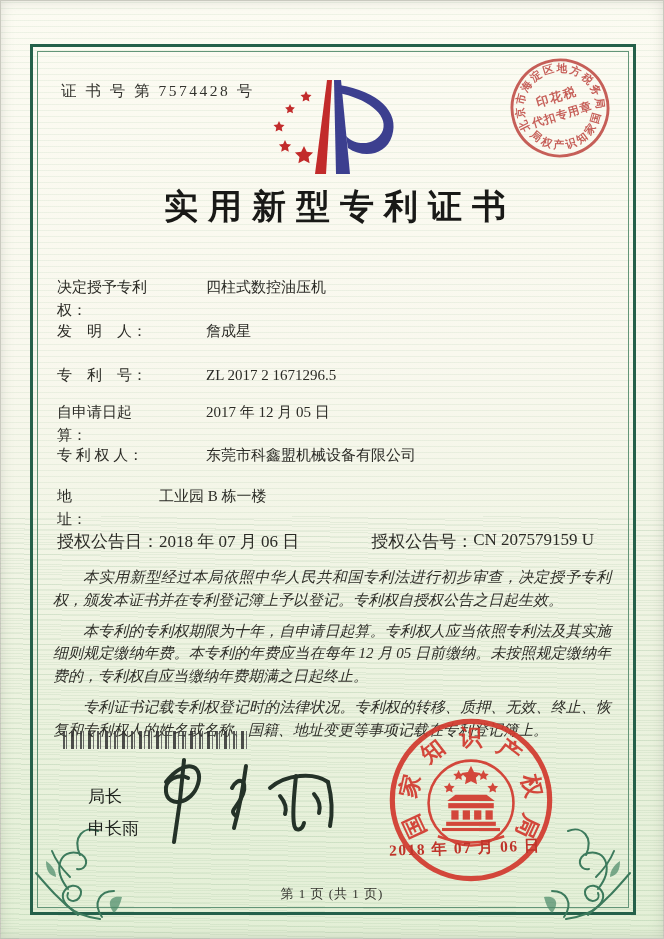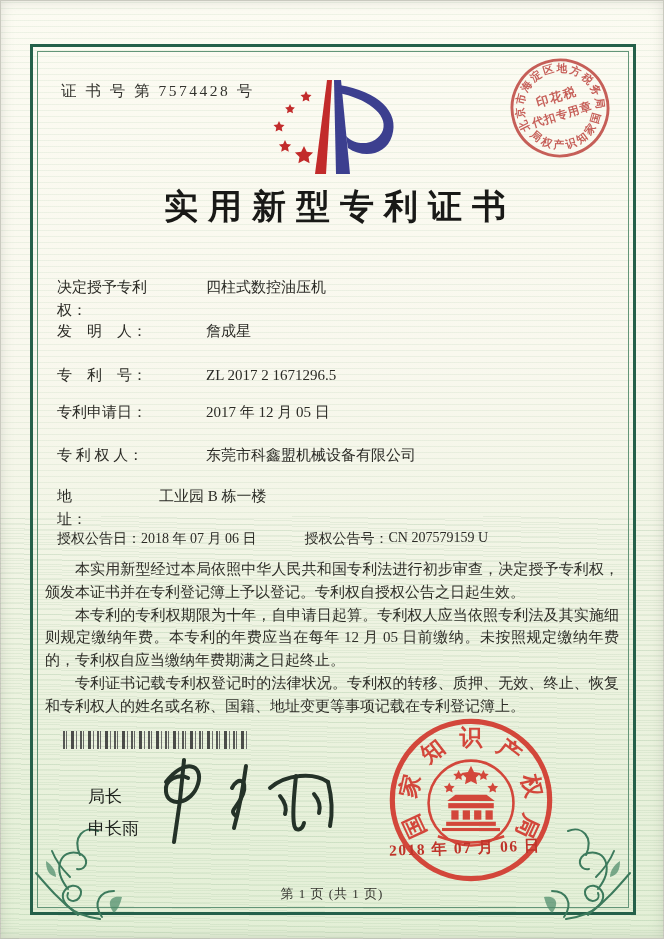--- a/index.html
+++ b/index.html
@@ -20,25 +20,25 @@
   .frame-inner { position:absolute; left:4px; right:4px; top:4px; bottom:4px; border:1px solid #639578; }
   .cert-no { position:absolute; left:55px; top:81px; font-size:15.5px; letter-spacing:2.5px; color:#33332e;margin-left:6px; }
   .logo { position:absolute; left:254px; top:78px; }
   .title { position:absolute; left:0; width:100%; top:184px; text-align:center;
            font-size:34px; font-weight:bold; letter-spacing:10px; color:#191917; text-indent:10px;padding-left:6px; }
   .fields { position:absolute; left:57px; top:0; width:570px; font-size:15px; line-height:23px; color:#2b2b26; }
   .field-row { position:absolute; display:flex; }
   .field-label { width:102px; flex:none; }
   .field-value { white-space:nowrap;margin-left:47px; }
   .addr-lines div { white-space:nowrap; }
-  .grant-row { position:absolute; left:57px; top:530px; width:560px; display:flex; font-size:14px; color:#2b2b26; }
-  .grant-right { margin-left:48px; }
+  .grant-row { position:absolute; left:57px; top:530px; width:560px; display:flex; font-size:17px; color:#2b2b26; }
+  .grant-right { margin-left:72px; }
   .paragraphs { position:absolute; left:45px; top:558px; width:574px; font-size:15px;
                 line-height:22.8px; color:#2e2e28; text-align:justify; }
-  .paragraphs p { text-indent:2em; margin:0; }
+  .paragraphs p { text-indent:2em; margin:8px;font-style:italic; }
   .barcode { position:absolute; left:63px; top:731px; width:184px; height:18px; opacity:.85;
     background:repeating-linear-gradient(90deg,
       #3d3d3d 0px, #3d3d3d 2px, rgba(0,0,0,0) 2px, rgba(0,0,0,0) 3px,
       #505050 3px, #505050 4px, rgba(0,0,0,0) 4px, rgba(0,0,0,0) 8px,
       #2f2f2f 8px, #2f2f2f 11px, rgba(0,0,0,0) 11px, rgba(0,0,0,0) 13px,
       #5a5a5a 13px, #5a5a5a 14px, rgba(0,0,0,0) 14px, rgba(0,0,0,0) 17px); }
   .director-title { position:absolute; left:88px; top:785px; font-size:17px; color:#20241f;
                     font-family:"Liberation Sans","DejaVu Sans",sans-serif;text-align:center; }
   .director-name  { position:absolute; left:88px; top:817px; font-size:17px; color:#20241f;
                     font-family:"Liberation Sans","DejaVu Sans",sans-serif; }
@@ -180,21 +180,21 @@
     </div>
     <div class="field-row" style="top:320px">
       <span class="field-label">发　明　人：</span>
       <span class="field-value">詹成星</span>
     </div>
     <div class="field-row" style="top:364px">
       <span class="field-label">专　利　号：</span>
       <span class="field-value">ZL 2017 2 1671296.5</span>
     </div>
     <div class="field-row" style="top:401px">
-      <span class="field-label">专利申请日：</span>
+      <span class="field-label">自申请日起算：</span>
       <span class="field-value">2017 年 12 月 05 日</span>
     </div>
     <div class="field-row" style="top:444px">
       <span class="field-label">专 利 权 人：</span>
       <span class="field-value">东莞市科鑫盟机械设备有限公司</span>
     </div>
     <div class="field-row" style="top:485px">
       <span class="field-label">地　　　　址：</span>
       <span class="addr-lines">
         <div>工业园 B 栋一楼</div>

